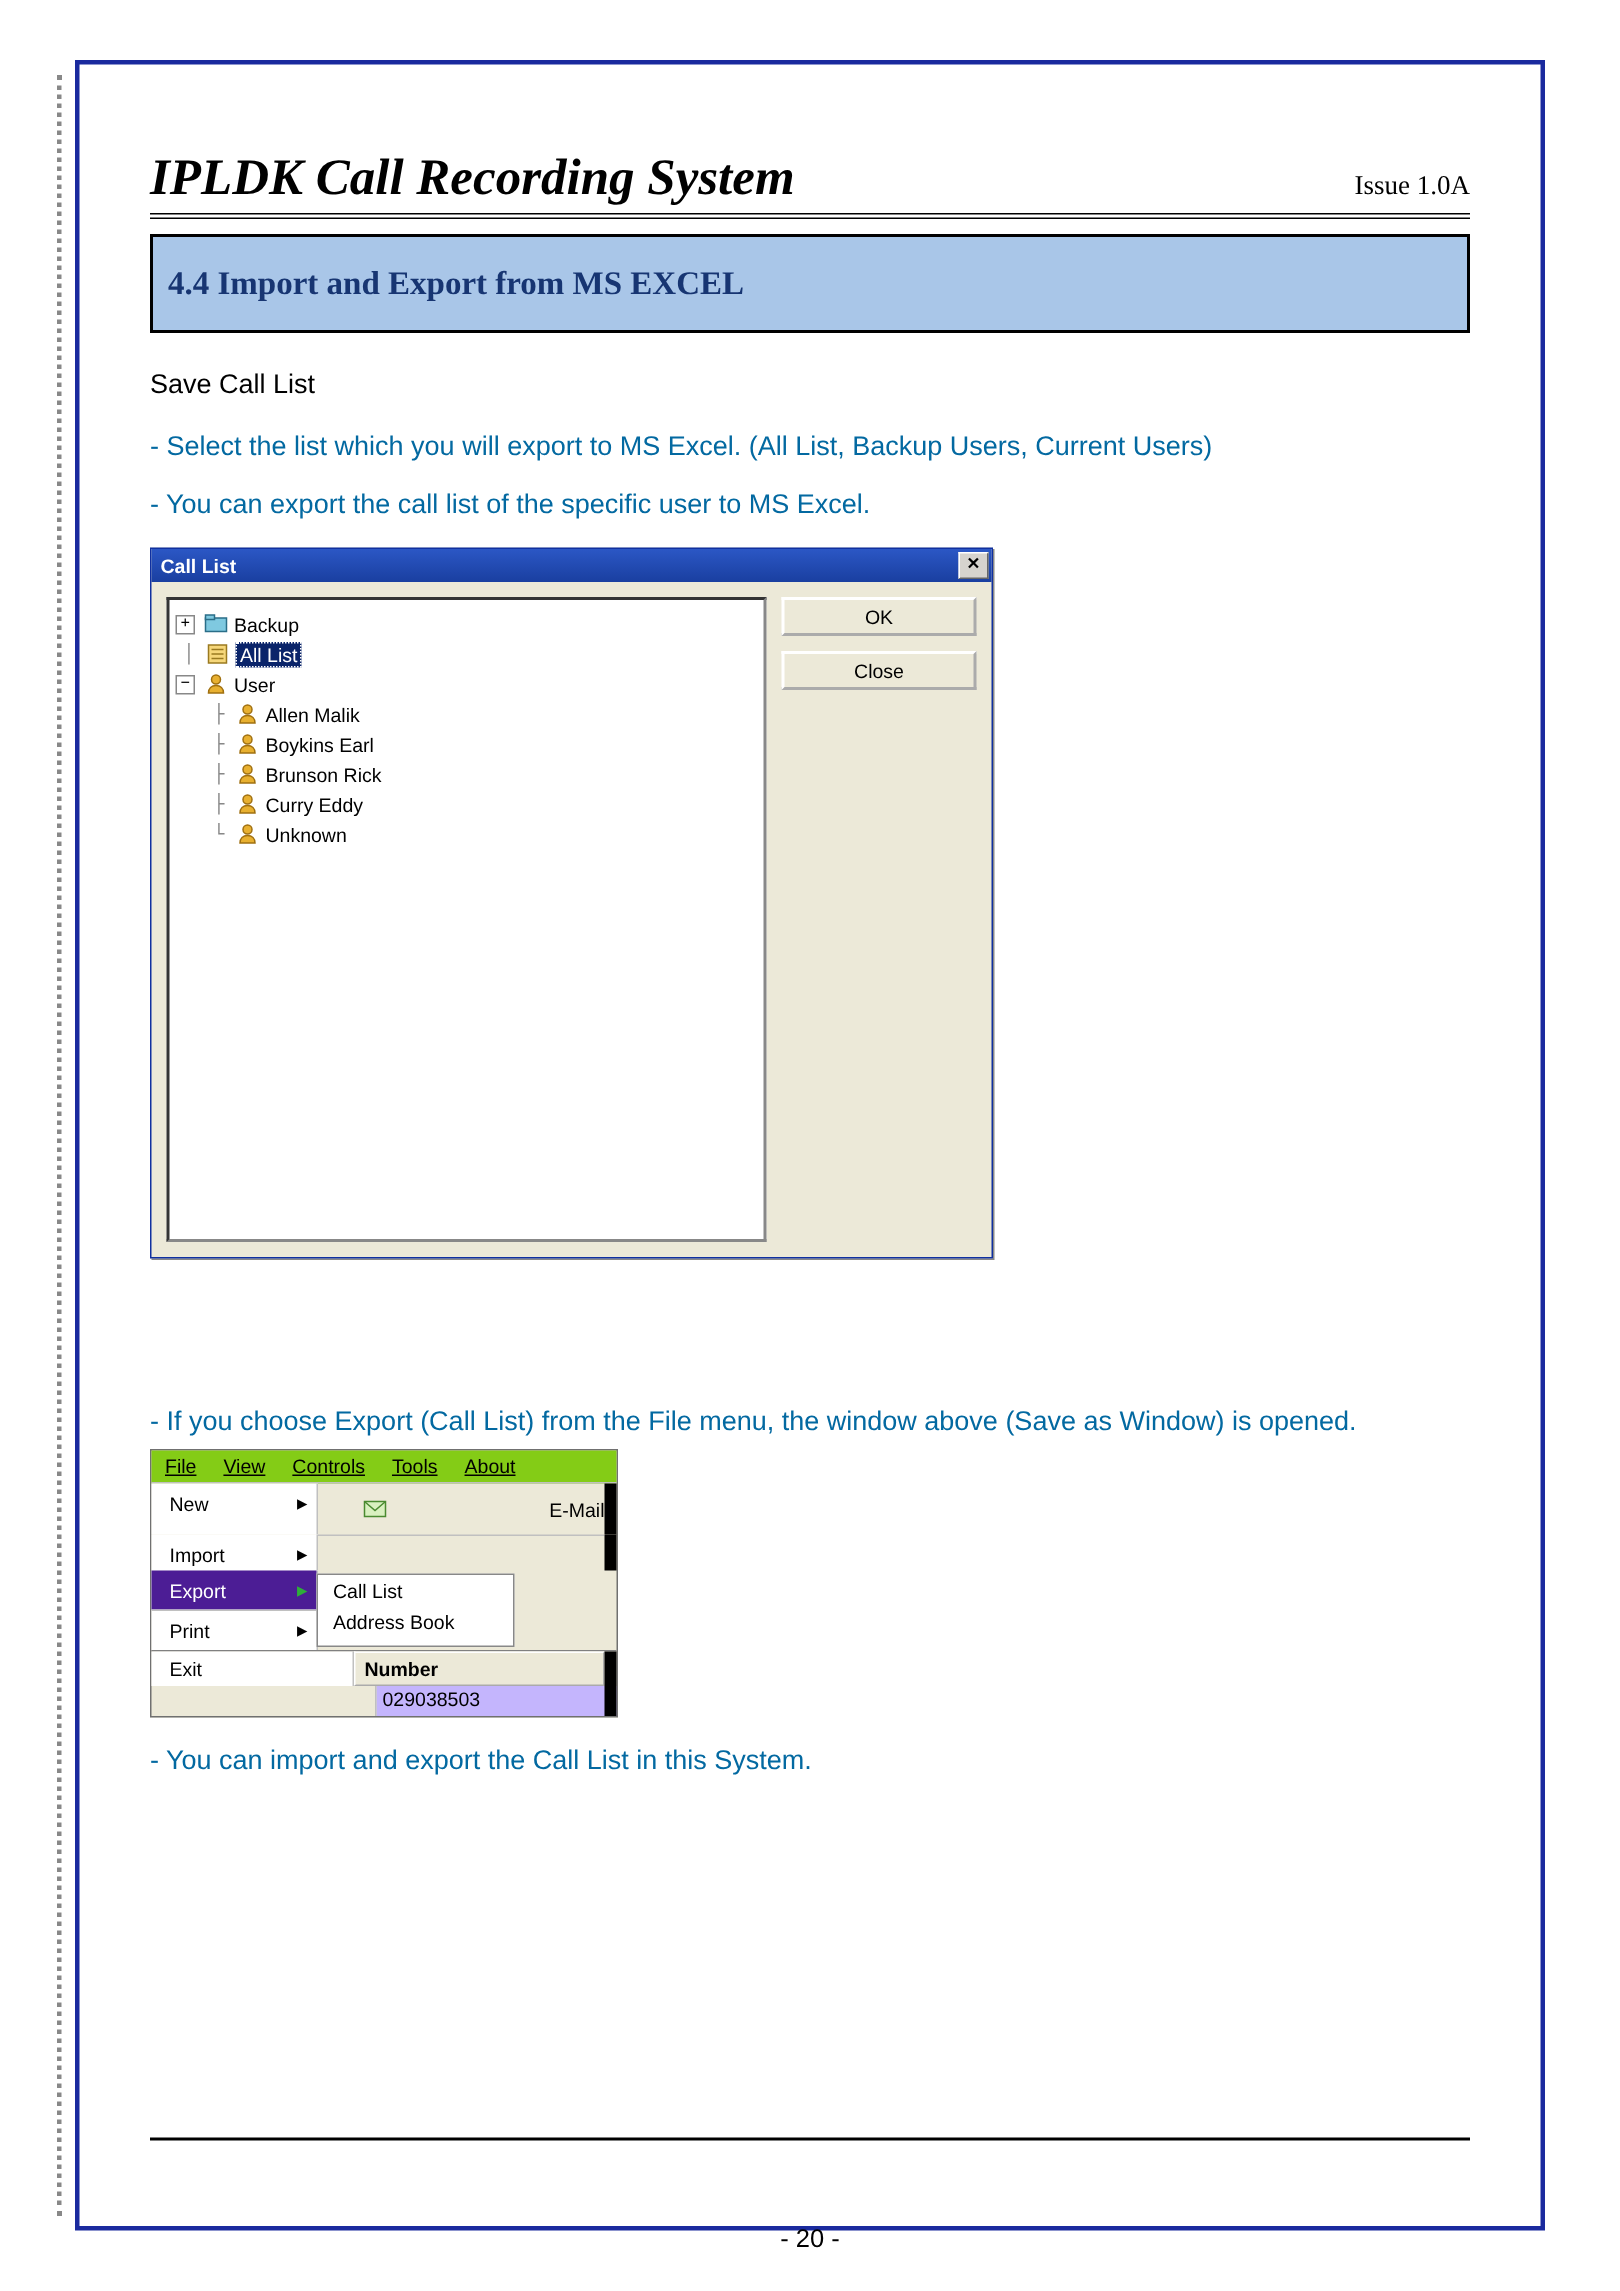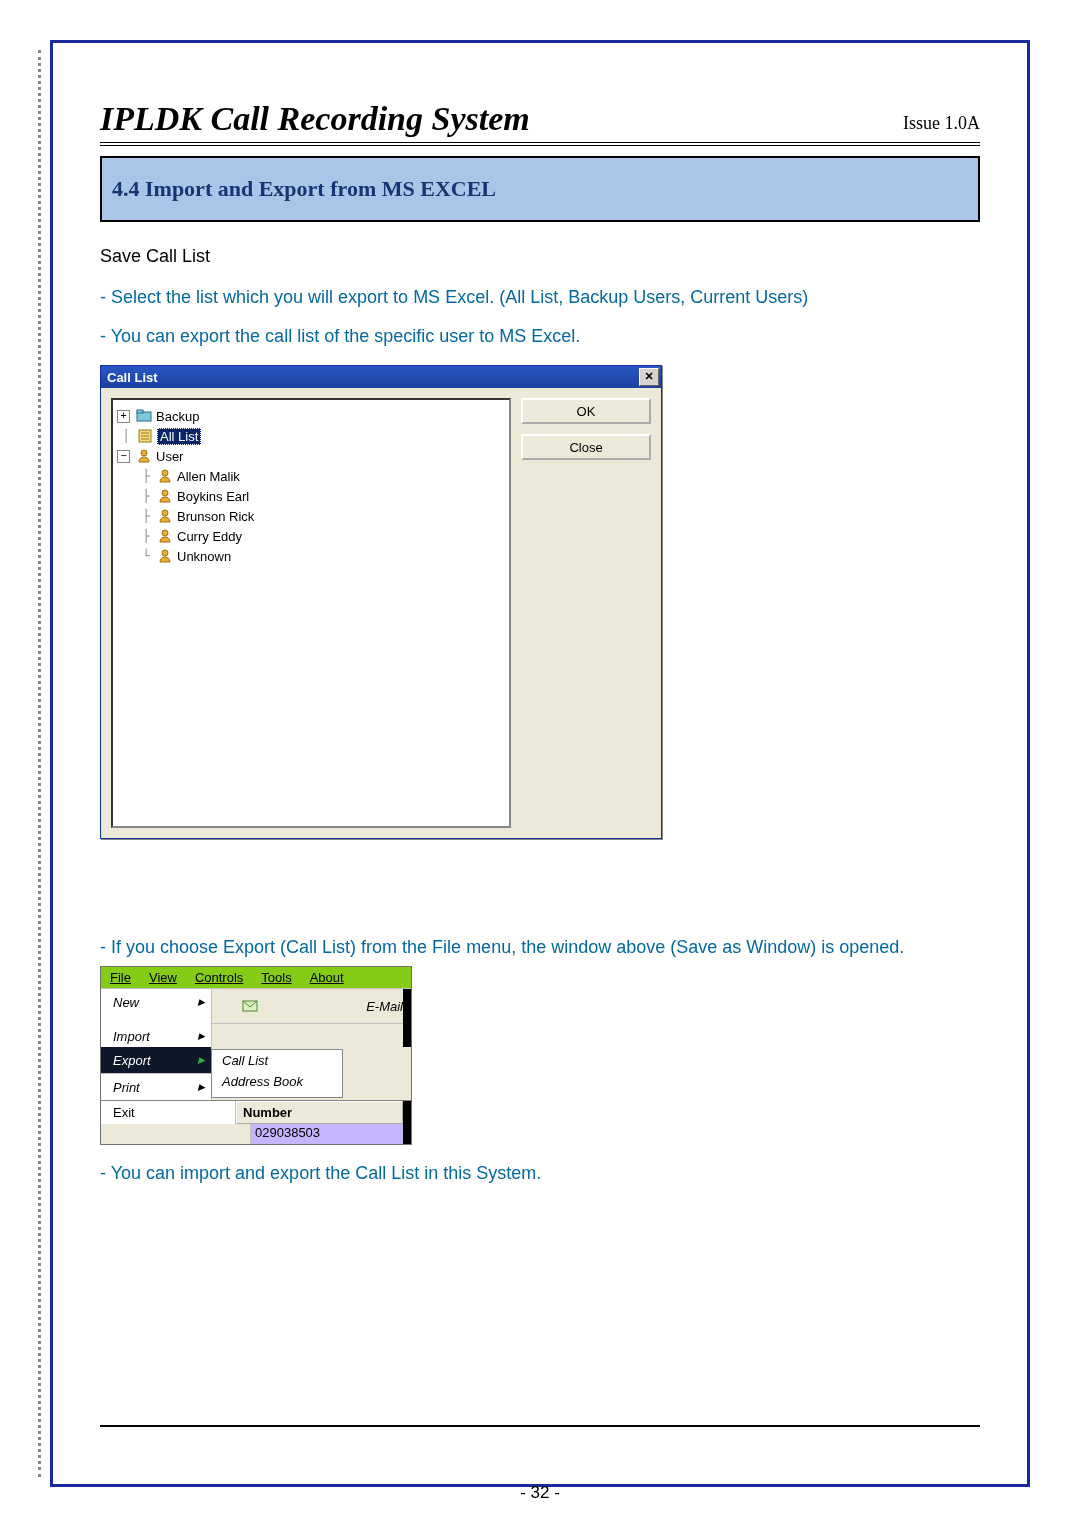--- a/index.html
+++ b/index.html
@@ -196,36 +196,35 @@
     background: #84cc16;
     border-bottom: 1px solid #c0c0c0;
     text-decoration: underline;
   }
   .menubar-item {
     padding: 3px 9px;
   }
   .menu-row {
     display: flex;
     height: 34px;
-    font-style: italic;
   }
   .file-menu {
     width: 110px;
     background: #fff;
     border-right: 1px solid #c0c0c0;
   }
   .fm-item {
     display: flex;
     justify-content: space-between;
     align-items: center;
     padding: 2px 6px 2px 12px;
     height: 22px;
   }
   .fm-item.highlight {
-    background: #0f172a;
+    background: #4c1d95;
     color: #fff;
   }
   .fm-arrow { font-size: 9px; }
   .fm-arrow.green { color: #2eae3a; }
   .submenu {
     background: #fff;
     width: 130px;
     border: 1px solid #888;
     margin: 2px 0;
     position: relative;
@@ -493,16 +492,16 @@
         <div class="data-cell">029038503</div>
         <div class="number-black"></div>
       </div>
     </div>
 
     <div class="body-text" style="margin-top:18px;">- You can import and export the Call List in this System.</div>
 
   </div>
 
   <div class="page-num">
-    <span>- 32 -</span>
+    <span>- 20 -</span>
   </div>
   <div class="footer-line"></div>
 </div>
 
 </body></html>

